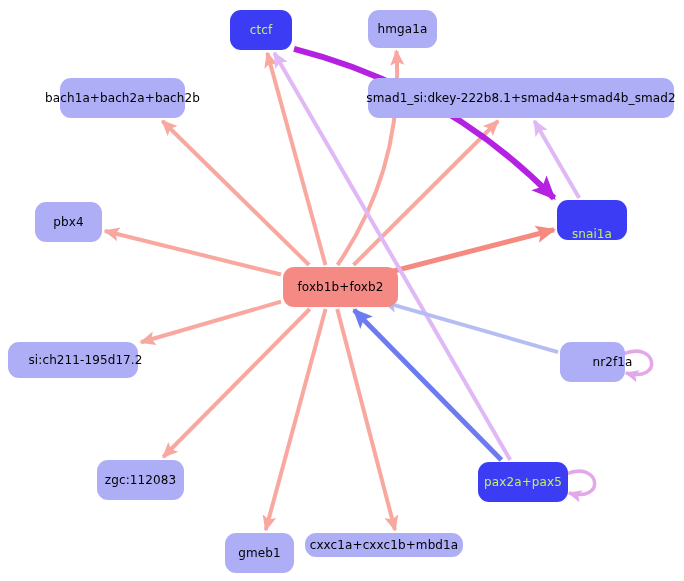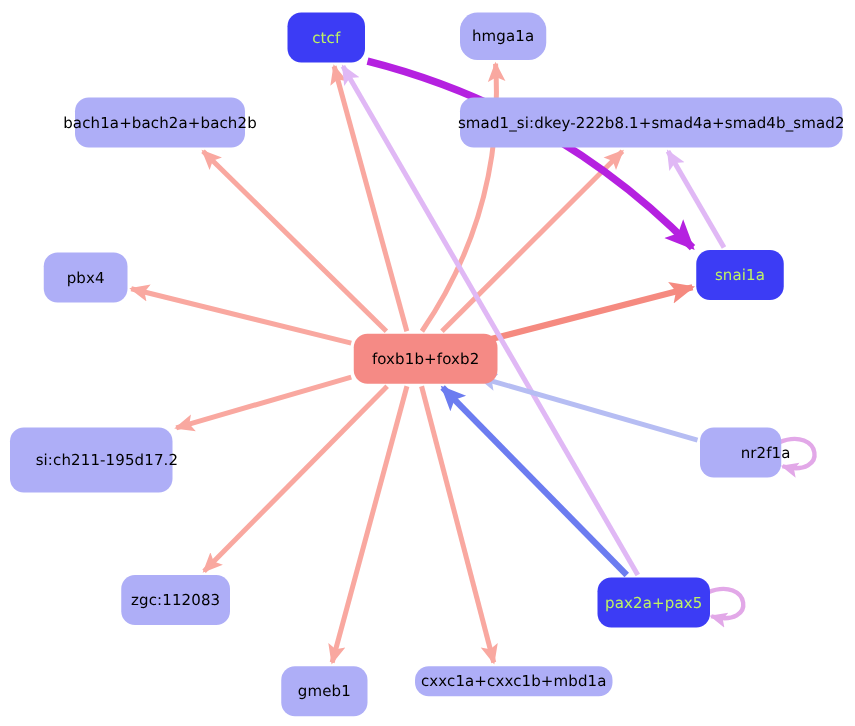--- a/index.html
+++ b/index.html
@@ -93,50 +93,50 @@
       <path d="M 510.24778761061947 460 L 274.33185840707966 53" fill="none" stroke="#e0b8f5" stroke-width="4" stroke-linecap="butt" marker-end="url(#me0b8f5)"></path>
       <path d="M 501.3948717948718 460 L 354.08717948717947 310" fill="none" stroke="#6c7cf0" stroke-width="5" stroke-linecap="butt" marker-end="url(#m6c7cf0)"></path>
       <path d="M 558 352.08620689655174 L 383 301.7988505747126" fill="none" stroke="#b6bdf3" stroke-width="4" stroke-linecap="butt" marker-end="url(#mb6bdf3)"></path>
       <path d="M 623 354 C 657 340, 664 383, 626 373" fill="none" stroke="#e2a8e8" stroke-width="3.5" stroke-linecap="butt" marker-end="url(#me2a8e8)"></path>
       <path d="M 566 474 C 600 460, 607 503, 569 493" fill="none" stroke="#e2a8e8" stroke-width="3.5" stroke-linecap="butt" marker-end="url(#me2a8e8)"></path>
     </svg>
   <div id="node-layer">
       <div class="node node-dark" style="left: 230px; top: 10px; width: 62px; height: 40px;">
         <span>ctcf</span>
       </div>
-      <div class="node node-light" style="left: 368px; top: 10px; width: 69px; height: 38px; border-radius: 14px;">
+      <div class="node node-light" style="left: 368px; top: 10px; width: 69px; height: 38px;">
         <span>hmga1a</span>
       </div>
-      <div class="node node-light" style="left: 60px; top: 78px; width: 136px; height: 40px;">
+      <div class="node node-light" style="left: 60px; top: 78px; width: 125px; height: 40px;">
         <span>bach1a+bach2a+bach2b</span>
       </div>
       <div class="node node-light" style="left: 368px; top: 78px; width: 306px; height: 40px;">
         <span>smad1_si:dkey-222b8.1+smad4a+smad4b_smad2</span>
       </div>
       <div class="node node-light" style="left: 35px; top: 202px; width: 67px; height: 40px;">
         <span>pbx4</span>
       </div>
-      <div class="node node-dark" style="left: 557px; top: 200px; width: 70px; height: 40px;">
+      <div class="node node-dark" style="left: 557px; top: 200px; width: 70px; height: 40px; align-items: flex-end;">
         <span>snai1a</span>
       </div>
       <div class="node node-center" style="left: 283px; top: 267px; width: 115px; height: 40px;">
         <span>foxb1b+foxb2</span>
       </div>
-      <div class="node node-light" style="left: 8px; top: 342px; width: 130px; height: 52px; padding-left: 25px;">
+      <div class="node node-light" style="left: 8px; top: 342px; width: 130px; height: 36px; padding-left: 25px;">
         <span>si:ch211-195d17.2</span>
       </div>
       <div class="node node-light" style="left: 560px; top: 342px; width: 65px; height: 40px; padding-left: 40px;">
         <span>nr2f1a</span>
       </div>
       <div class="node node-light" style="left: 97px; top: 460px; width: 87px; height: 40px; align-items: center;">
         <span>zgc:112083</span>
       </div>
       <div class="node node-dark" style="left: 478px; top: 462px; width: 90px; height: 40px;">
         <span>pax2a+pax5</span>
       </div>
       <div class="node node-light" style="left: 225px; top: 533px; width: 69px; height: 40px;">
         <span>gmeb1</span>
       </div>
-      <div class="node node-light" style="left: 332px; top: 533px; width: 158px; height: 24px;">
+      <div class="node node-light" style="left: 305px; top: 533px; width: 158px; height: 24px;">
         <span>cxxc1a+cxxc1b+mbd1a</span>
       </div>
     </div>
 </div>
 
 </body></html>

